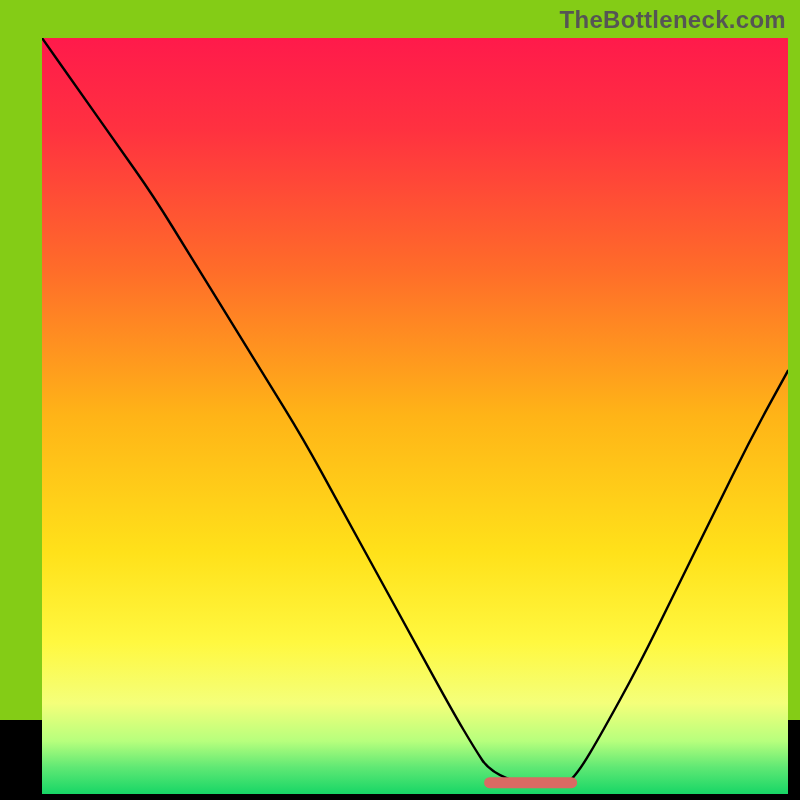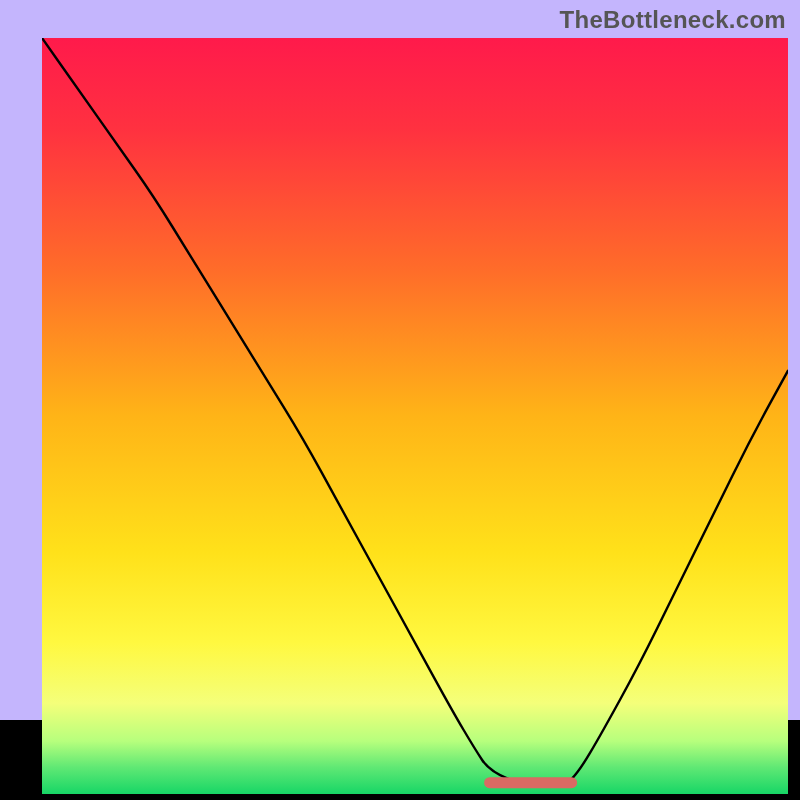--- a/index.html
+++ b/index.html
@@ -8,21 +8,21 @@
     width: 800px;
     height: 800px;
     background: #000;
     font-family: Arial, Helvetica, sans-serif;
     overflow: hidden;
   }
   .frame {
     position: relative;
     width: 800px;
     height: 720px;
-    background: #c4b5fd;
+    background: #84cc16;
   }
   .watermark {
     position: absolute;
     top: 6px;
     right: 14px;
     color: #555;
     font-size: 24px;
     font-weight: 600;
     letter-spacing: 0.3px;
     z-index: 5;

